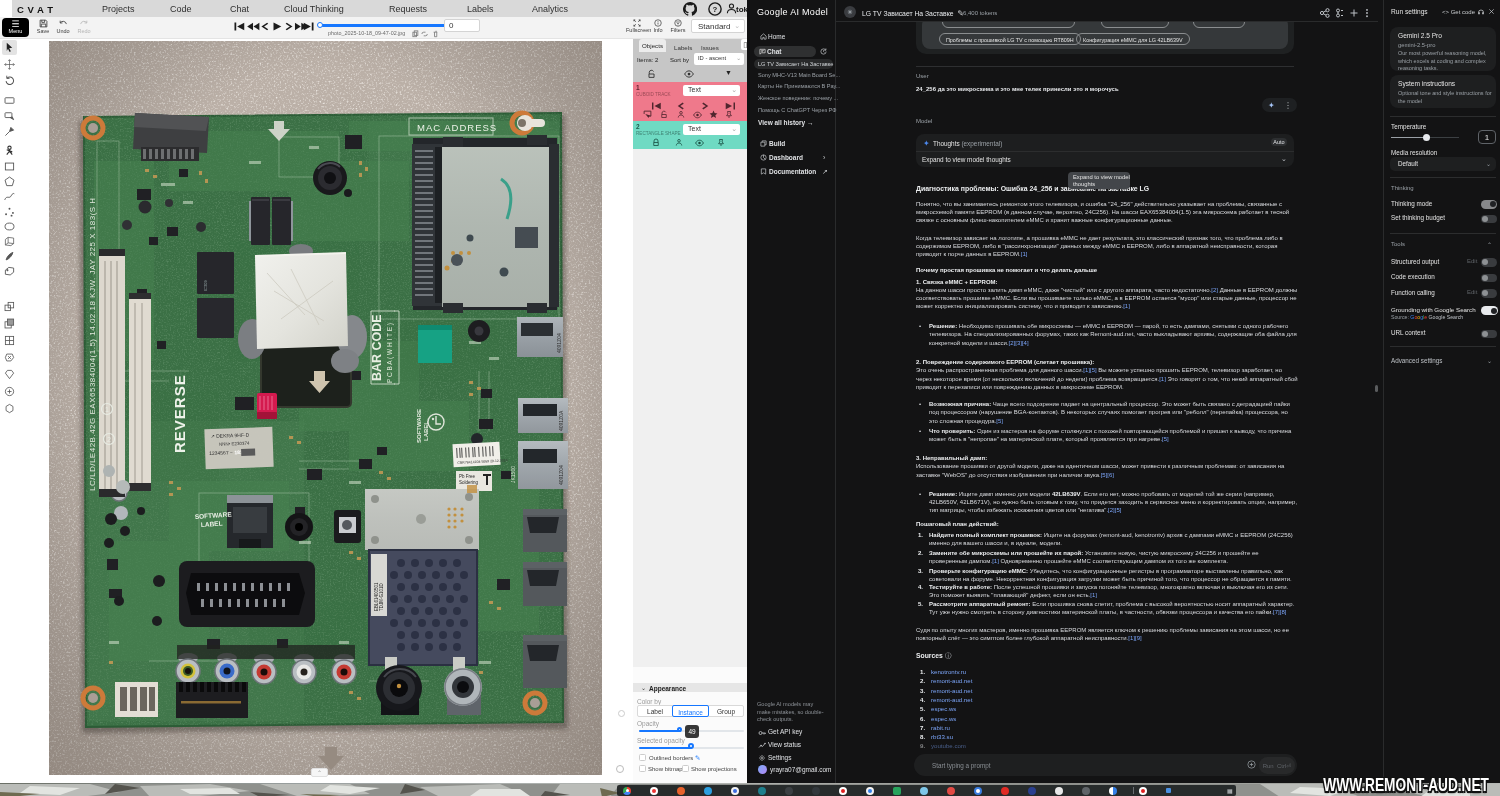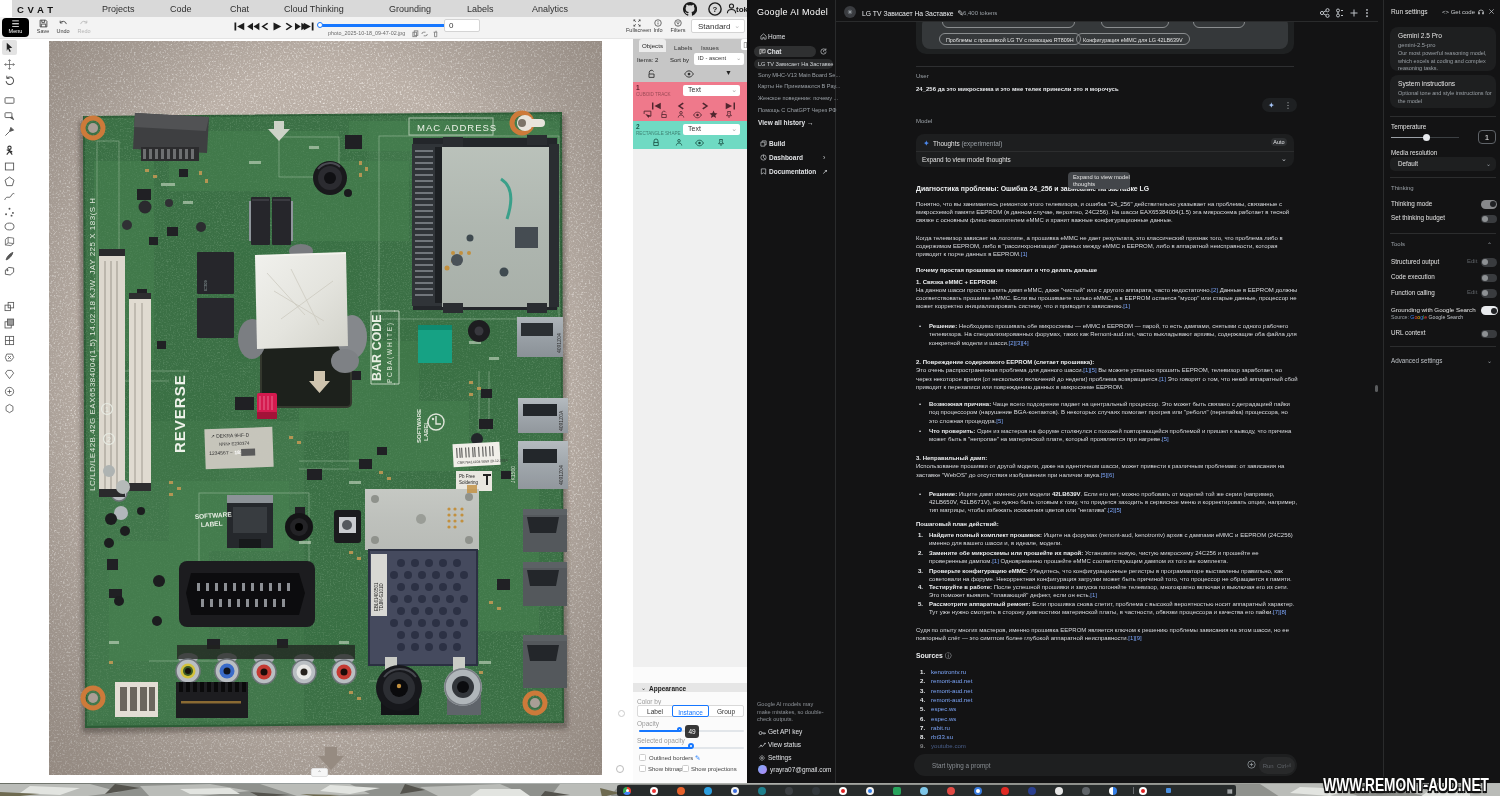--- a/index.html
+++ b/index.html
@@ -54,21 +54,21 @@
 </head>
 <body>
 <div id="stage">
   <div id="cvat">
     <div id="cvat-nav">
       <span class="logo">C V A T</span>
       <span class="mi" style="left:90px">Projects</span>
       <span class="mi" style="left:158px">Code</span>
       <span class="mi" style="left:218px">Chat</span>
       <span class="mi" style="left:272px">Cloud Thinking</span>
-      <span class="mi" style="left:377px">Grounding</span>
+      <span class="mi" style="left:377px">Requests</span>
       <span class="mi" style="left:455px">Labels</span>
       <span class="mi" style="left:520px">Analytics</span>
       <svg class="abs" style="left:671px;top:2px" width="14" height="14" viewBox="0 0 16 16">
           <path fill="#1b1b1b" d="M8 0a8 8 0 0 0-2.5 15.6c.4.1.5-.2.5-.4v-1.4c-2.2.5-2.7-1-2.7-1-.4-.9-.9-1.2-.9-1.2-.7-.5.1-.5.1-.5.8.1 1.2.8 1.2.8.7 1.3 1.9.9 2.4.7.1-.5.3-.9.5-1.1-1.8-.2-3.6-.9-3.6-4 0-.9.3-1.6.8-2.1-.1-.2-.4-1 .1-2.1 0 0 .7-.2 2.2.8a7.5 7.5 0 0 1 4 0c1.5-1 2.2-.8 2.2-.8.5 1.1.2 1.9.1 2.1.5.5.8 1.2.8 2.1 0 3.1-1.8 3.8-3.6 4 .3.3.6.8.6 1.5v2.2c0 .2.1.5.5.4A8 8 0 0 0 8 0z"></path>
         </svg>
       <svg class="abs" style="left:696px;top:2px" width="14" height="14" viewBox="0 0 16 16">
           <circle cx="8" cy="8" r="7" fill="none" stroke="#1b1b1b" stroke-width="1.6"></circle>
           <text x="8" y="11.5" font-size="9" text-anchor="middle" fill="#1b1b1b" font-weight="bold">?</text>
         </svg>
       <svg class="abs" style="left:714px;top:3px" width="11" height="11" viewBox="0 0 16 16">

